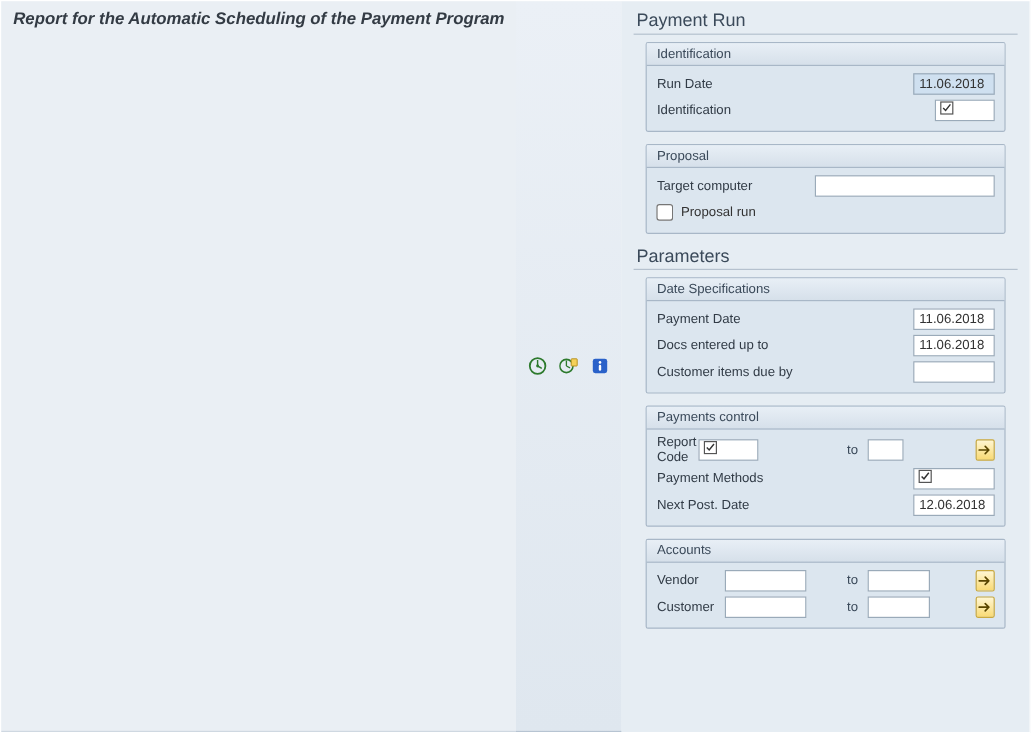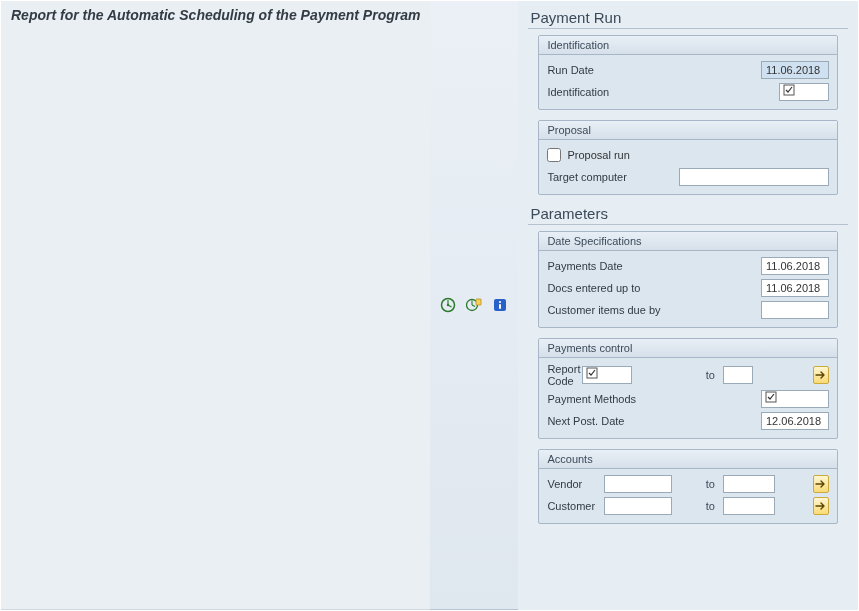--- a/index.html
+++ b/index.html
@@ -183,40 +183,40 @@
               </span>
             </div>
           </div>
         </div>
       </div>
 
       <div class="groupbox">
         <div class="groupbox-header">Proposal</div>
         <div class="groupbox-body">
           <div class="row">
+            <span class="label">Target computer</span>
+            <input type="text" class="w-md" value="" style="">
+          </div>
+          <div class="row">
             <input type="checkbox" class="chk" style="">
             <span>Proposal run</span>
-          </div>
-          <div class="row">
-            <span class="label">Target computer</span>
-            <input type="text" class="w-md" value="" style="">
           </div>
         </div>
       </div>
     </div>
 
     <div class="section">
       <div class="section-title">Parameters</div>
       <div class="section-rule"></div>
 
       <div class="groupbox">
         <div class="groupbox-header">Date Specifications</div>
         <div class="groupbox-body">
           <div class="row">
-            <span class="label">Payments Date</span>
+            <span class="label">Payment Date</span>
             <input type="text" class="w-date" value="11.06.2018" style="">
           </div>
           <div class="row">
             <span class="label">Docs entered up to</span>
             <input type="text" class="w-date" value="11.06.2018" style="">
           </div>
           <div class="row">
             <span class="label">Customer items due by</span>
             <input type="text" class="w-date" value="" style="">
           </div>

